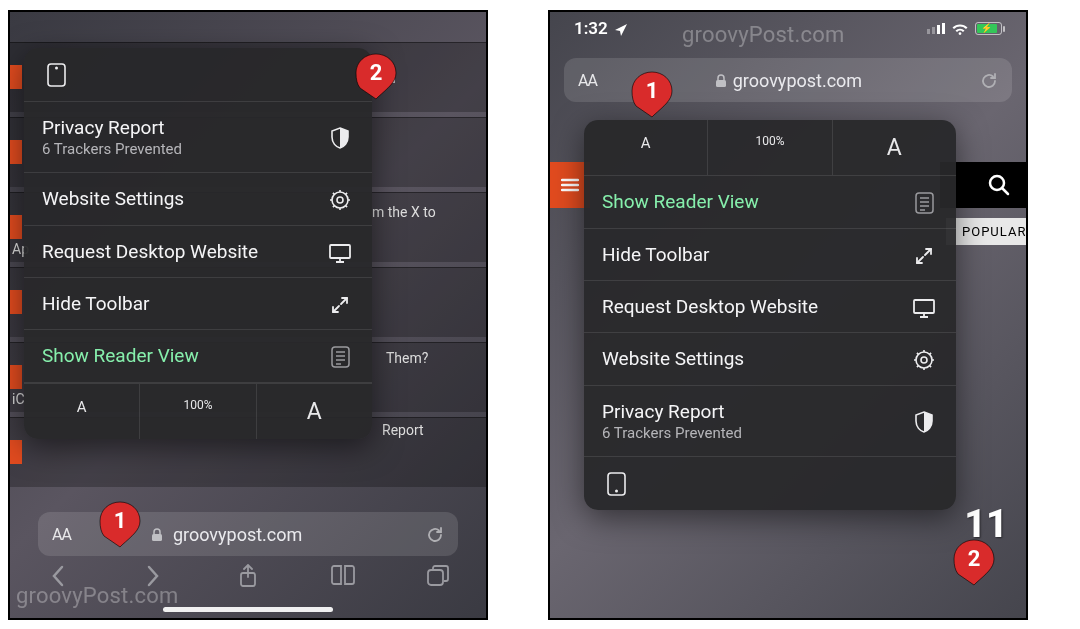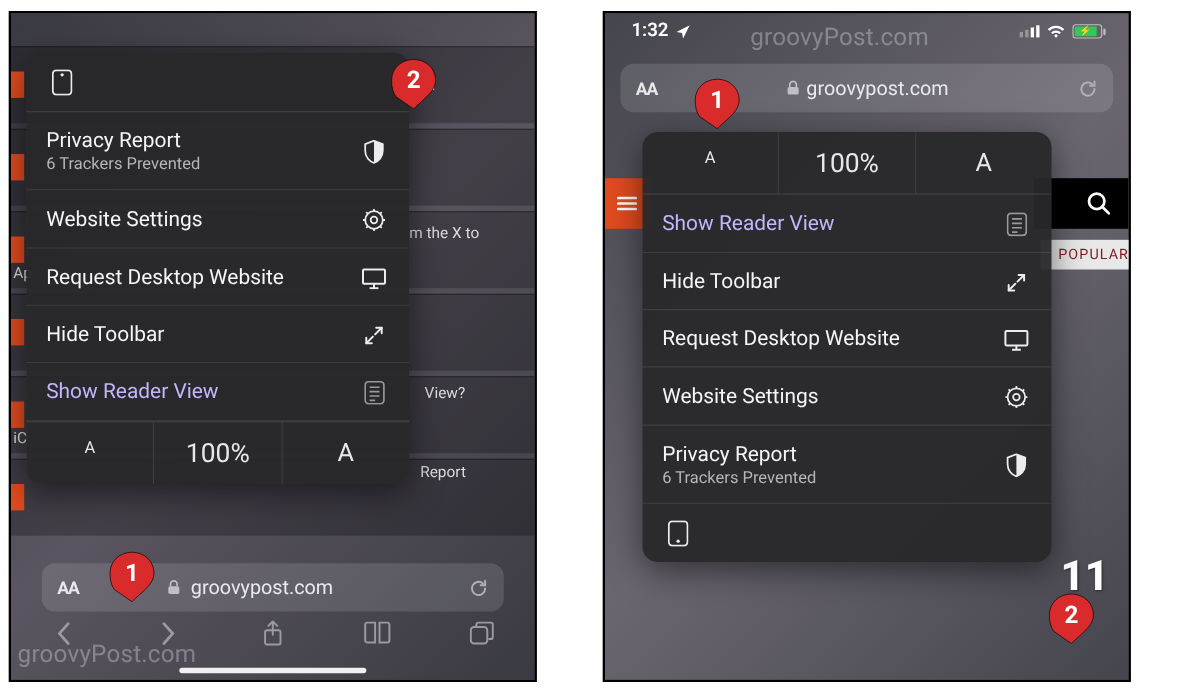--- a/index.html
+++ b/index.html
@@ -59,54 +59,54 @@
   .menu-item {
     display: flex;
     align-items: center;
     justify-content: space-between;
     padding: 14px 18px;
     border-bottom: 1px solid rgba(255,255,255,0.1);
     font-size: 19px;
     font-weight: 400;
     color: #f5f5f7;
   }
-  .menu-item.dim { color: #c4b5fd; }
+  .menu-item.dim { color: #86efac; }
   .menu-item:last-child { border-bottom: none; }
   .menu-item .text { flex: 1; }
   .menu-item .sub { font-size: 15px; color: #b5b5b9; margin-top: 1px; }
   .menu-item .icon { width: 28px; text-align: center; color: #ececee; }
   .menu-item.dim .icon { color: #9a9a9e; }
   .zoom-row {
     display: flex;
     border-top: 1px solid rgba(255,255,255,0.1);
   }
   .zoom-row .cell {
     flex: 1;
     text-align: center;
     padding: 14px 0;
     color: #e8e8ea;
-    font-size: 24px;
+    font-size: 12px;
     border-right: 1px solid rgba(255,255,255,0.1);
   }
   .zoom-row .cell:last-child { border-right: none; }
   .zoom-row .small-a { font-size: 15px; }
   .zoom-row .big-a { font-size: 23px; }
 
   .addr-bar {
     position: absolute;
     display: flex;
     align-items: center;
     height: 44px;
     background: rgba(255,255,255,0.12);
     border-radius: 12px;
     color: #e8e8ea;
     padding: 0 14px;
     gap: 10px;
   }
-  .addr-bar .aa { font-size: 16px; font-weight: 700; letter-spacing: -1px; }
+  .addr-bar .aa { font-size: 16px; font-weight: 400; letter-spacing: -1px; }
   .addr-bar .lock { font-size: 13px; color: #c0c0c4; }
   .addr-bar .url { font-size: 18px; flex: 1; text-align: center; color: #eaeaee; }
   .addr-bar .reload { color: #b0b0b4; }
 
   .bottom-toolbar {
     position: absolute;
     left: 0; right: 0;
     bottom: 0;
     height: 48px;
     display: flex;
@@ -171,21 +171,21 @@
     position: absolute;
     background: #000;
     display: flex;
     align-items: center;
     justify-content: flex-end;
     padding-right: 16px;
   }
   .popular-chip {
     position: absolute;
     background: #e8e8e8;
-    color: #7f1d1d;
+    color: #000000;
     font-size: 13px;
     letter-spacing: 1px;
     padding: 6px 16px;
   }
 
   
   .pin {
     position: absolute;
     width: 48px;
     height: 48px;
@@ -216,21 +216,21 @@
       </div>
     <div class="bg-strip" style="top:330px">
         <div class="tag"></div>
         <div class="label">iC</div>
       </div>
     <div class="bg-strip" style="top:405px">
         <div class="tag"></div>
       </div>
     <div style="position:absolute;left:370px;top:58px;color:#ddd;font-size:14px">nd</div>
     <div style="position:absolute;left:362px;top:192px;color:#ddd;font-size:14px">m the X to</div>
-    <div style="position:absolute;left:376px;top:338px;color:#ddd;font-size:14px">View?</div>
+    <div style="position:absolute;left:376px;top:338px;color:#ddd;font-size:14px">Them?</div>
     <div style="position:absolute;left:372px;top:410px;color:#ddd;font-size:14px">Report</div>
   </div>
 
   <div class="watermark" style="left:6px; bottom:10px">groovyPost.com</div>
 
   <div class="menu-panel" style="left:14px; top:36px; width:348px">
     <div class="menu-item">
       <div class="icon">
         <svg width="19" height="24" viewBox="0 0 19 24" fill="none" stroke="currentColor" stroke-width="1.6">
             <rect x="1" y="1" width="17" height="22" rx="3"></rect>

